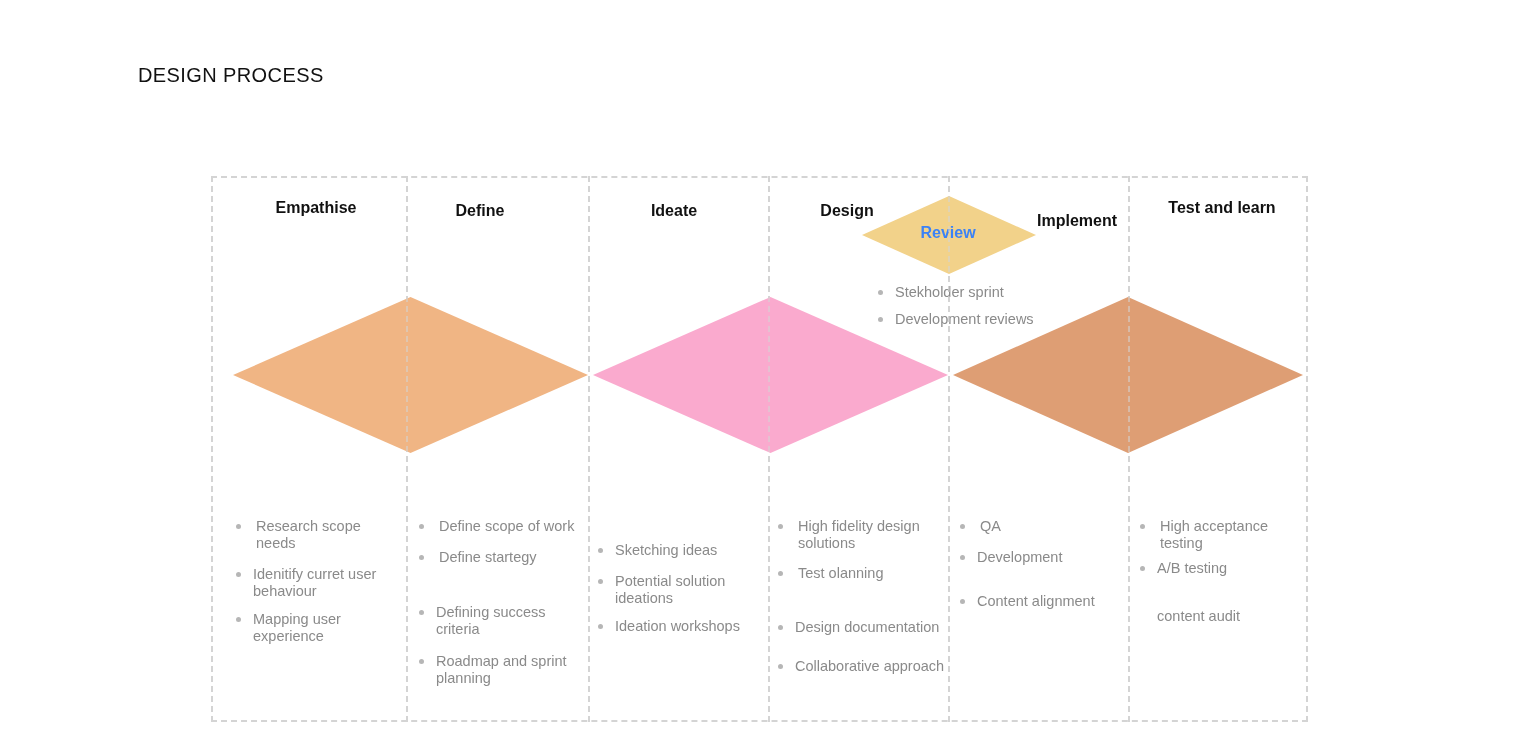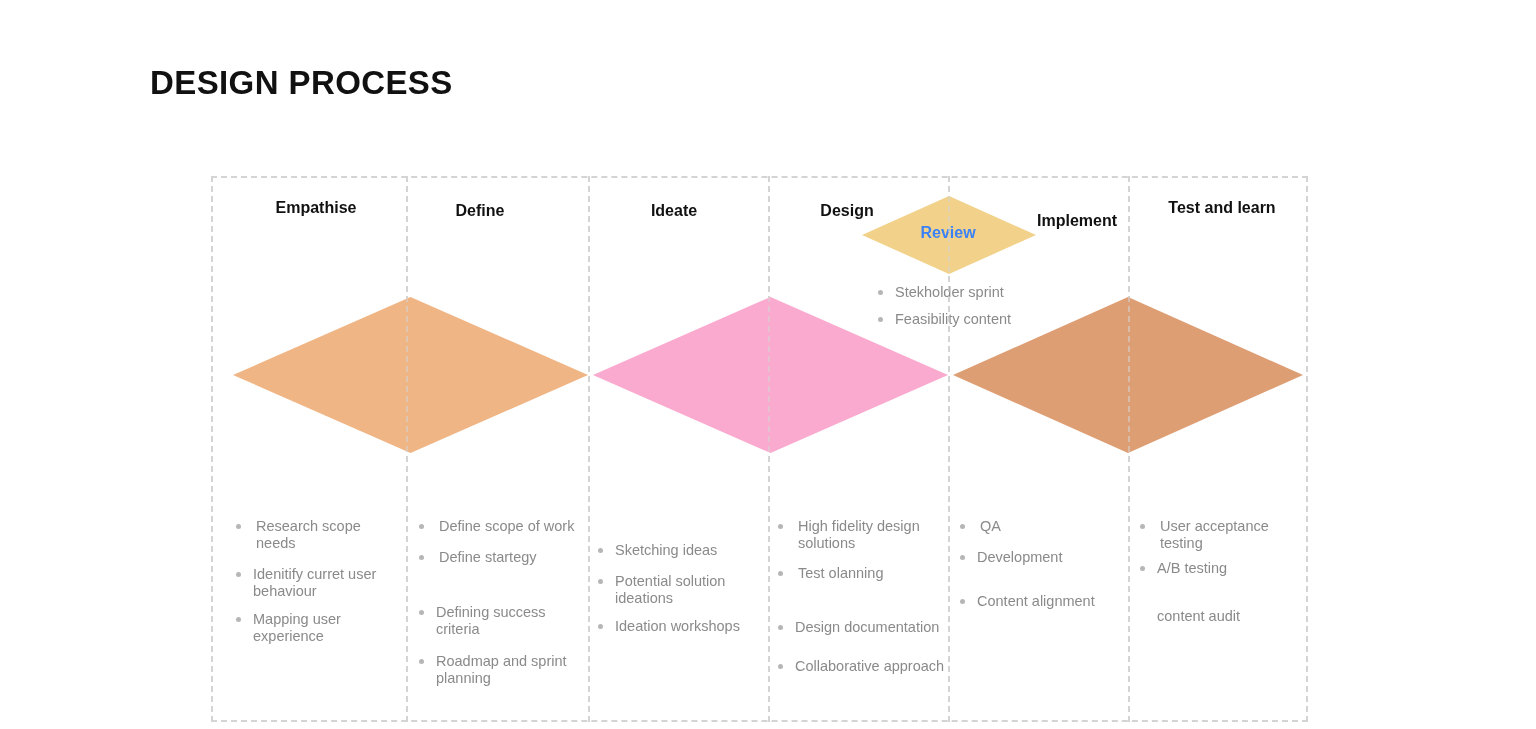--- a/index.html
+++ b/index.html
@@ -19,24 +19,24 @@
   #canvas {
     position: absolute;
     left: 0; top: 0;
     width: 1536px;
     height: 729px;
   }
 
   
   #page-title {
     position: absolute;
-    left: 150px;
+    left: 138px;
     top: 64px;
-    font-size: 33px;
-    font-weight: bold;
+    font-size: 20px;
+    font-weight: normal;
     letter-spacing: 0.4px;
     color: #111111;
     white-space: nowrap;
   }
 
   
   #frame {
     position: absolute;
     left: 211px;
     top: 176px;
@@ -136,21 +136,21 @@
   </div>
   <div id="review-label" style="left:948px; top:224px;">Review</div>
 
   <div class="bullet-list" style="left:878px; top:284px; width:170px;">
     <div class="bullet-item" style="margin-bottom:10px;">
       <span class="dot"></span>
       <span class="bullet-text">Stekholder sprint</span>
     </div>
     <div class="bullet-item">
       <span class="dot"></span>
-      <span class="bullet-text">Feasibility content</span>
+      <span class="bullet-text">Development reviews</span>
     </div>
   </div>
 
   <div class="diamond" style="left:233px; top:297px;">
     <svg width="355" height="156" viewBox="0 0 355 156" aria-hidden="true">
       <polygon points="177.5,0 355,78 177.5,156 0,78" fill="#F0B584"></polygon>
     </svg>
   </div>
 
   <div class="diamond" style="left:593px; top:297px;">
@@ -250,21 +250,21 @@
     </div>
     <div class="bullet-item">
       <span class="dot"></span>
       <span class="bullet-text">Content alignment</span>
     </div>
   </div>
 
   <div class="bullet-list" style="left:1140px; top:518px; width:168px;">
     <div class="bullet-item" style="margin-bottom:8px; padding-left:20px;">
       <span class="dot"></span>
-      <span class="bullet-text">User acceptance testing</span>
+      <span class="bullet-text">High acceptance testing</span>
     </div>
     <div class="bullet-item" style="margin-bottom:31px;">
       <span class="dot"></span>
       <span class="bullet-text">A/B testing</span>
     </div>
     <div class="bullet-item no-bullet">
 
       <span class="bullet-text">content audit</span>
     </div>
   </div>

